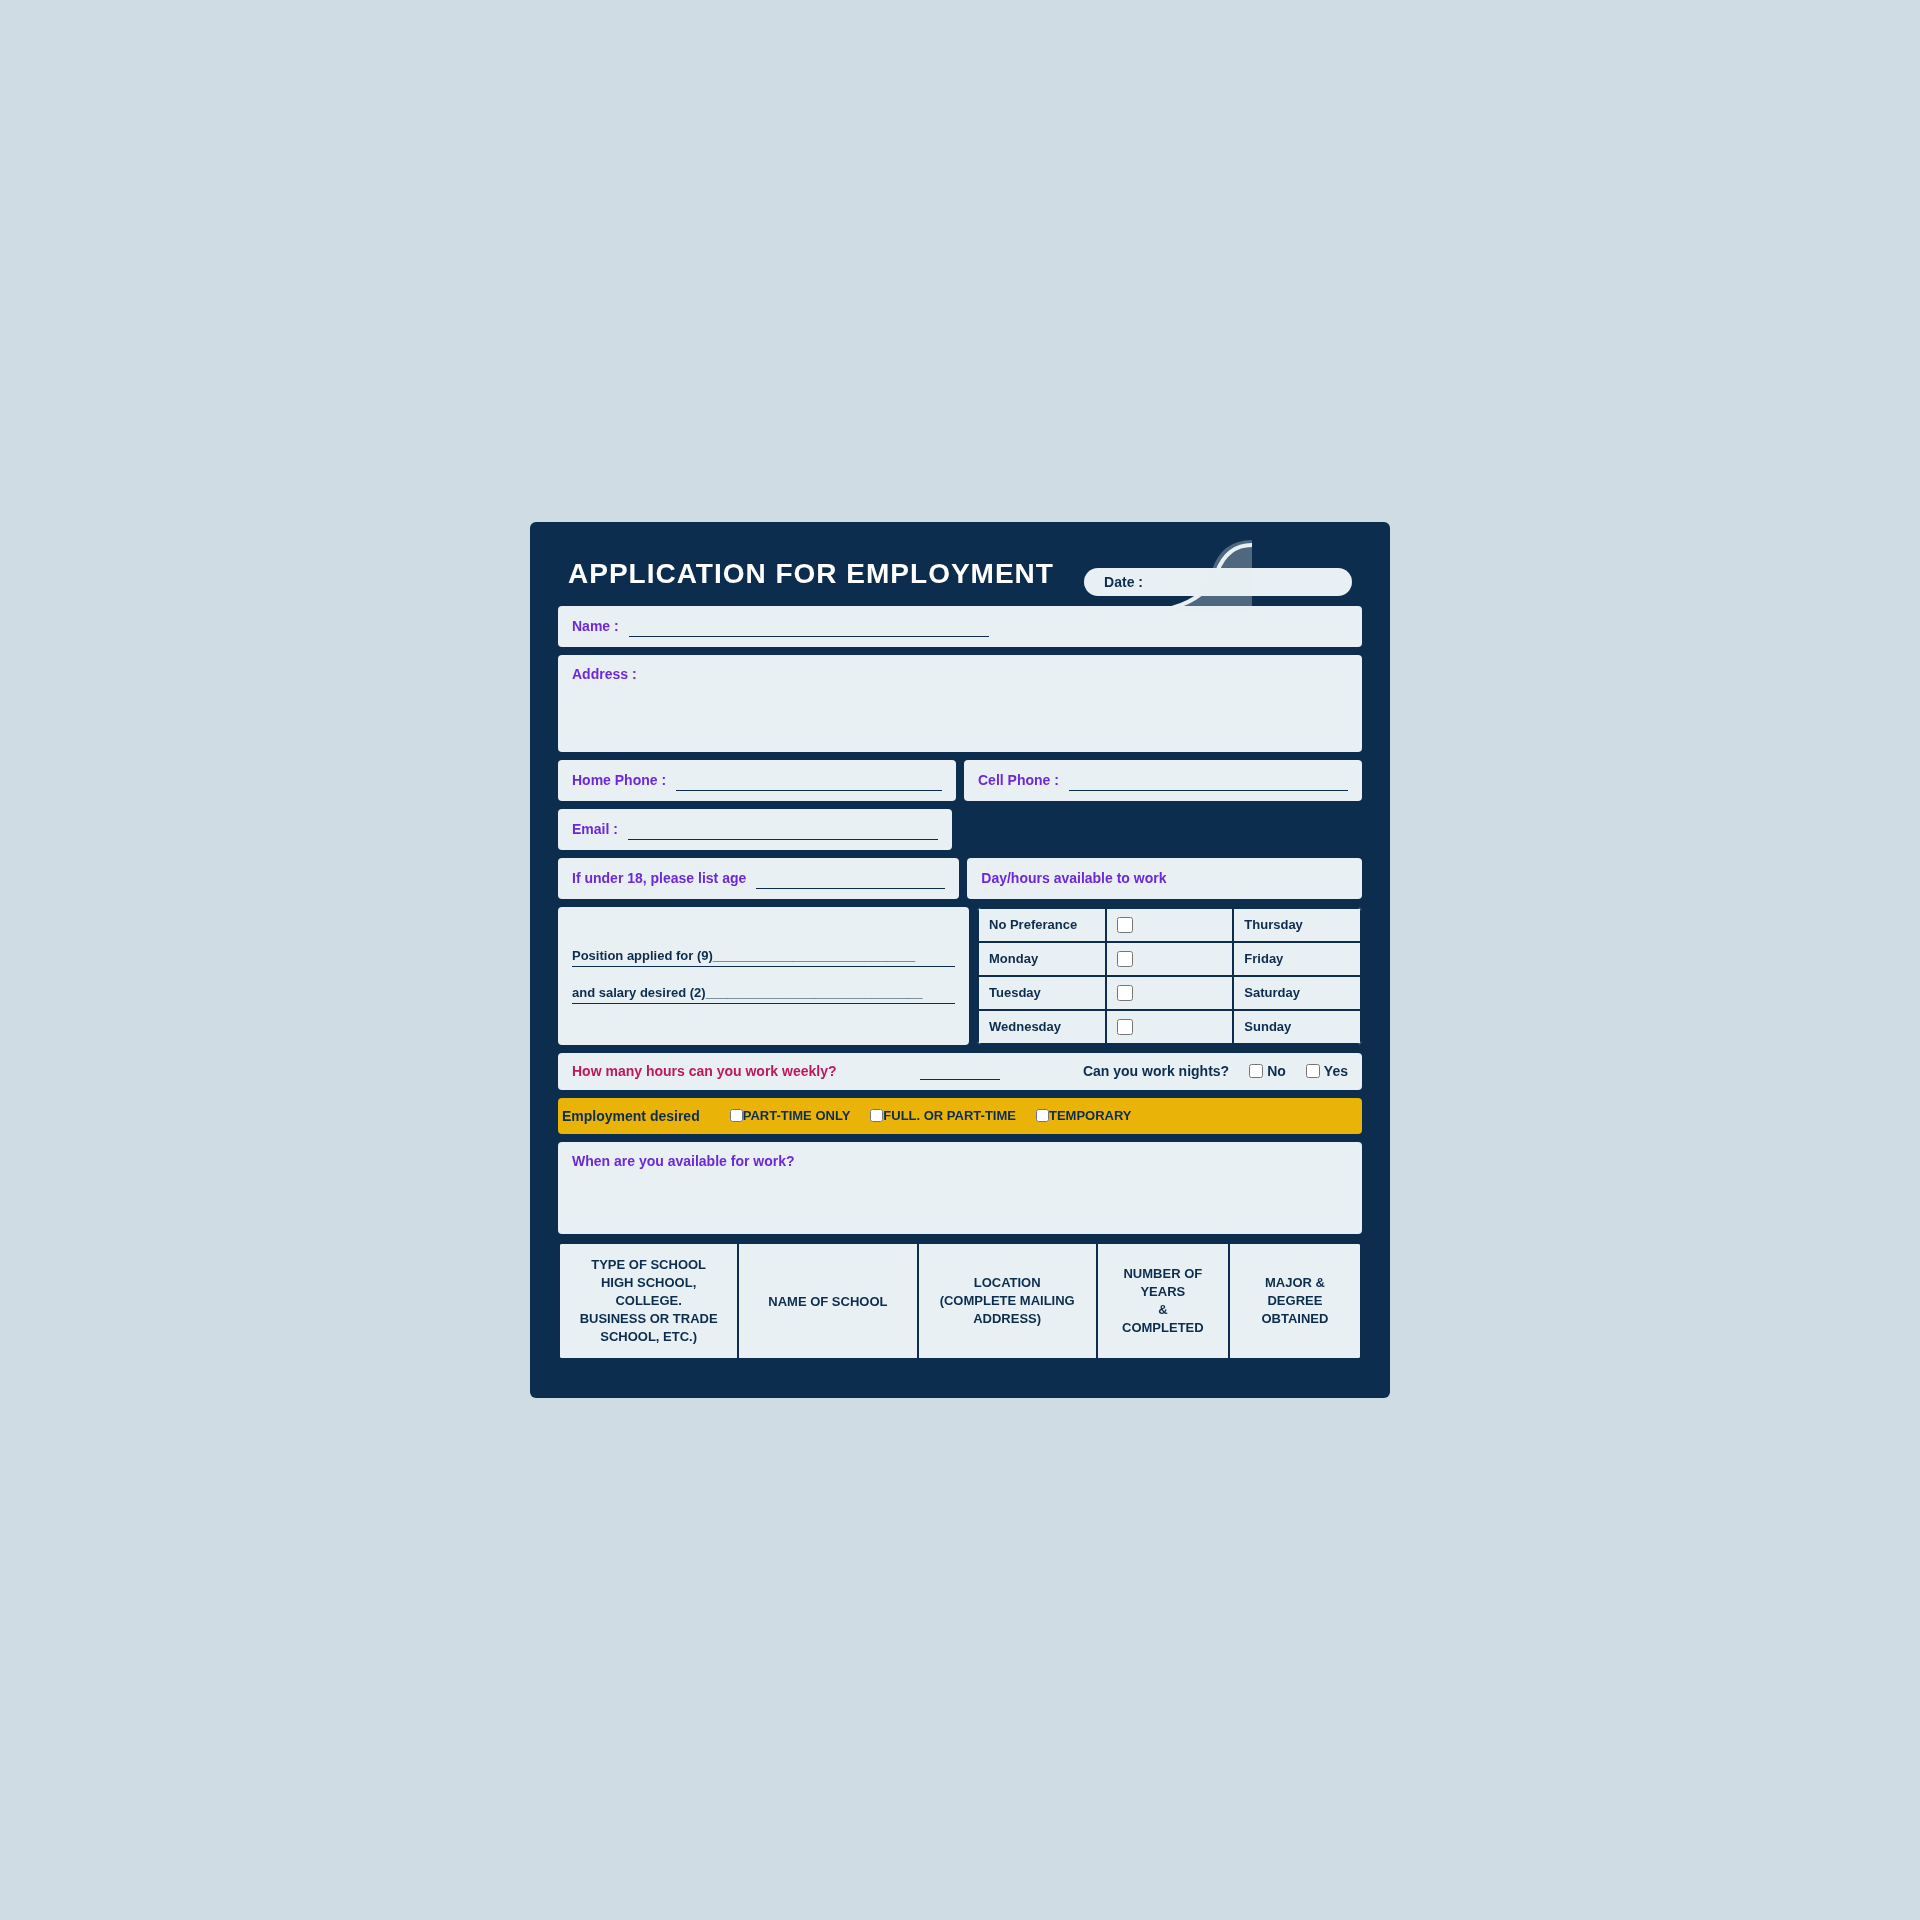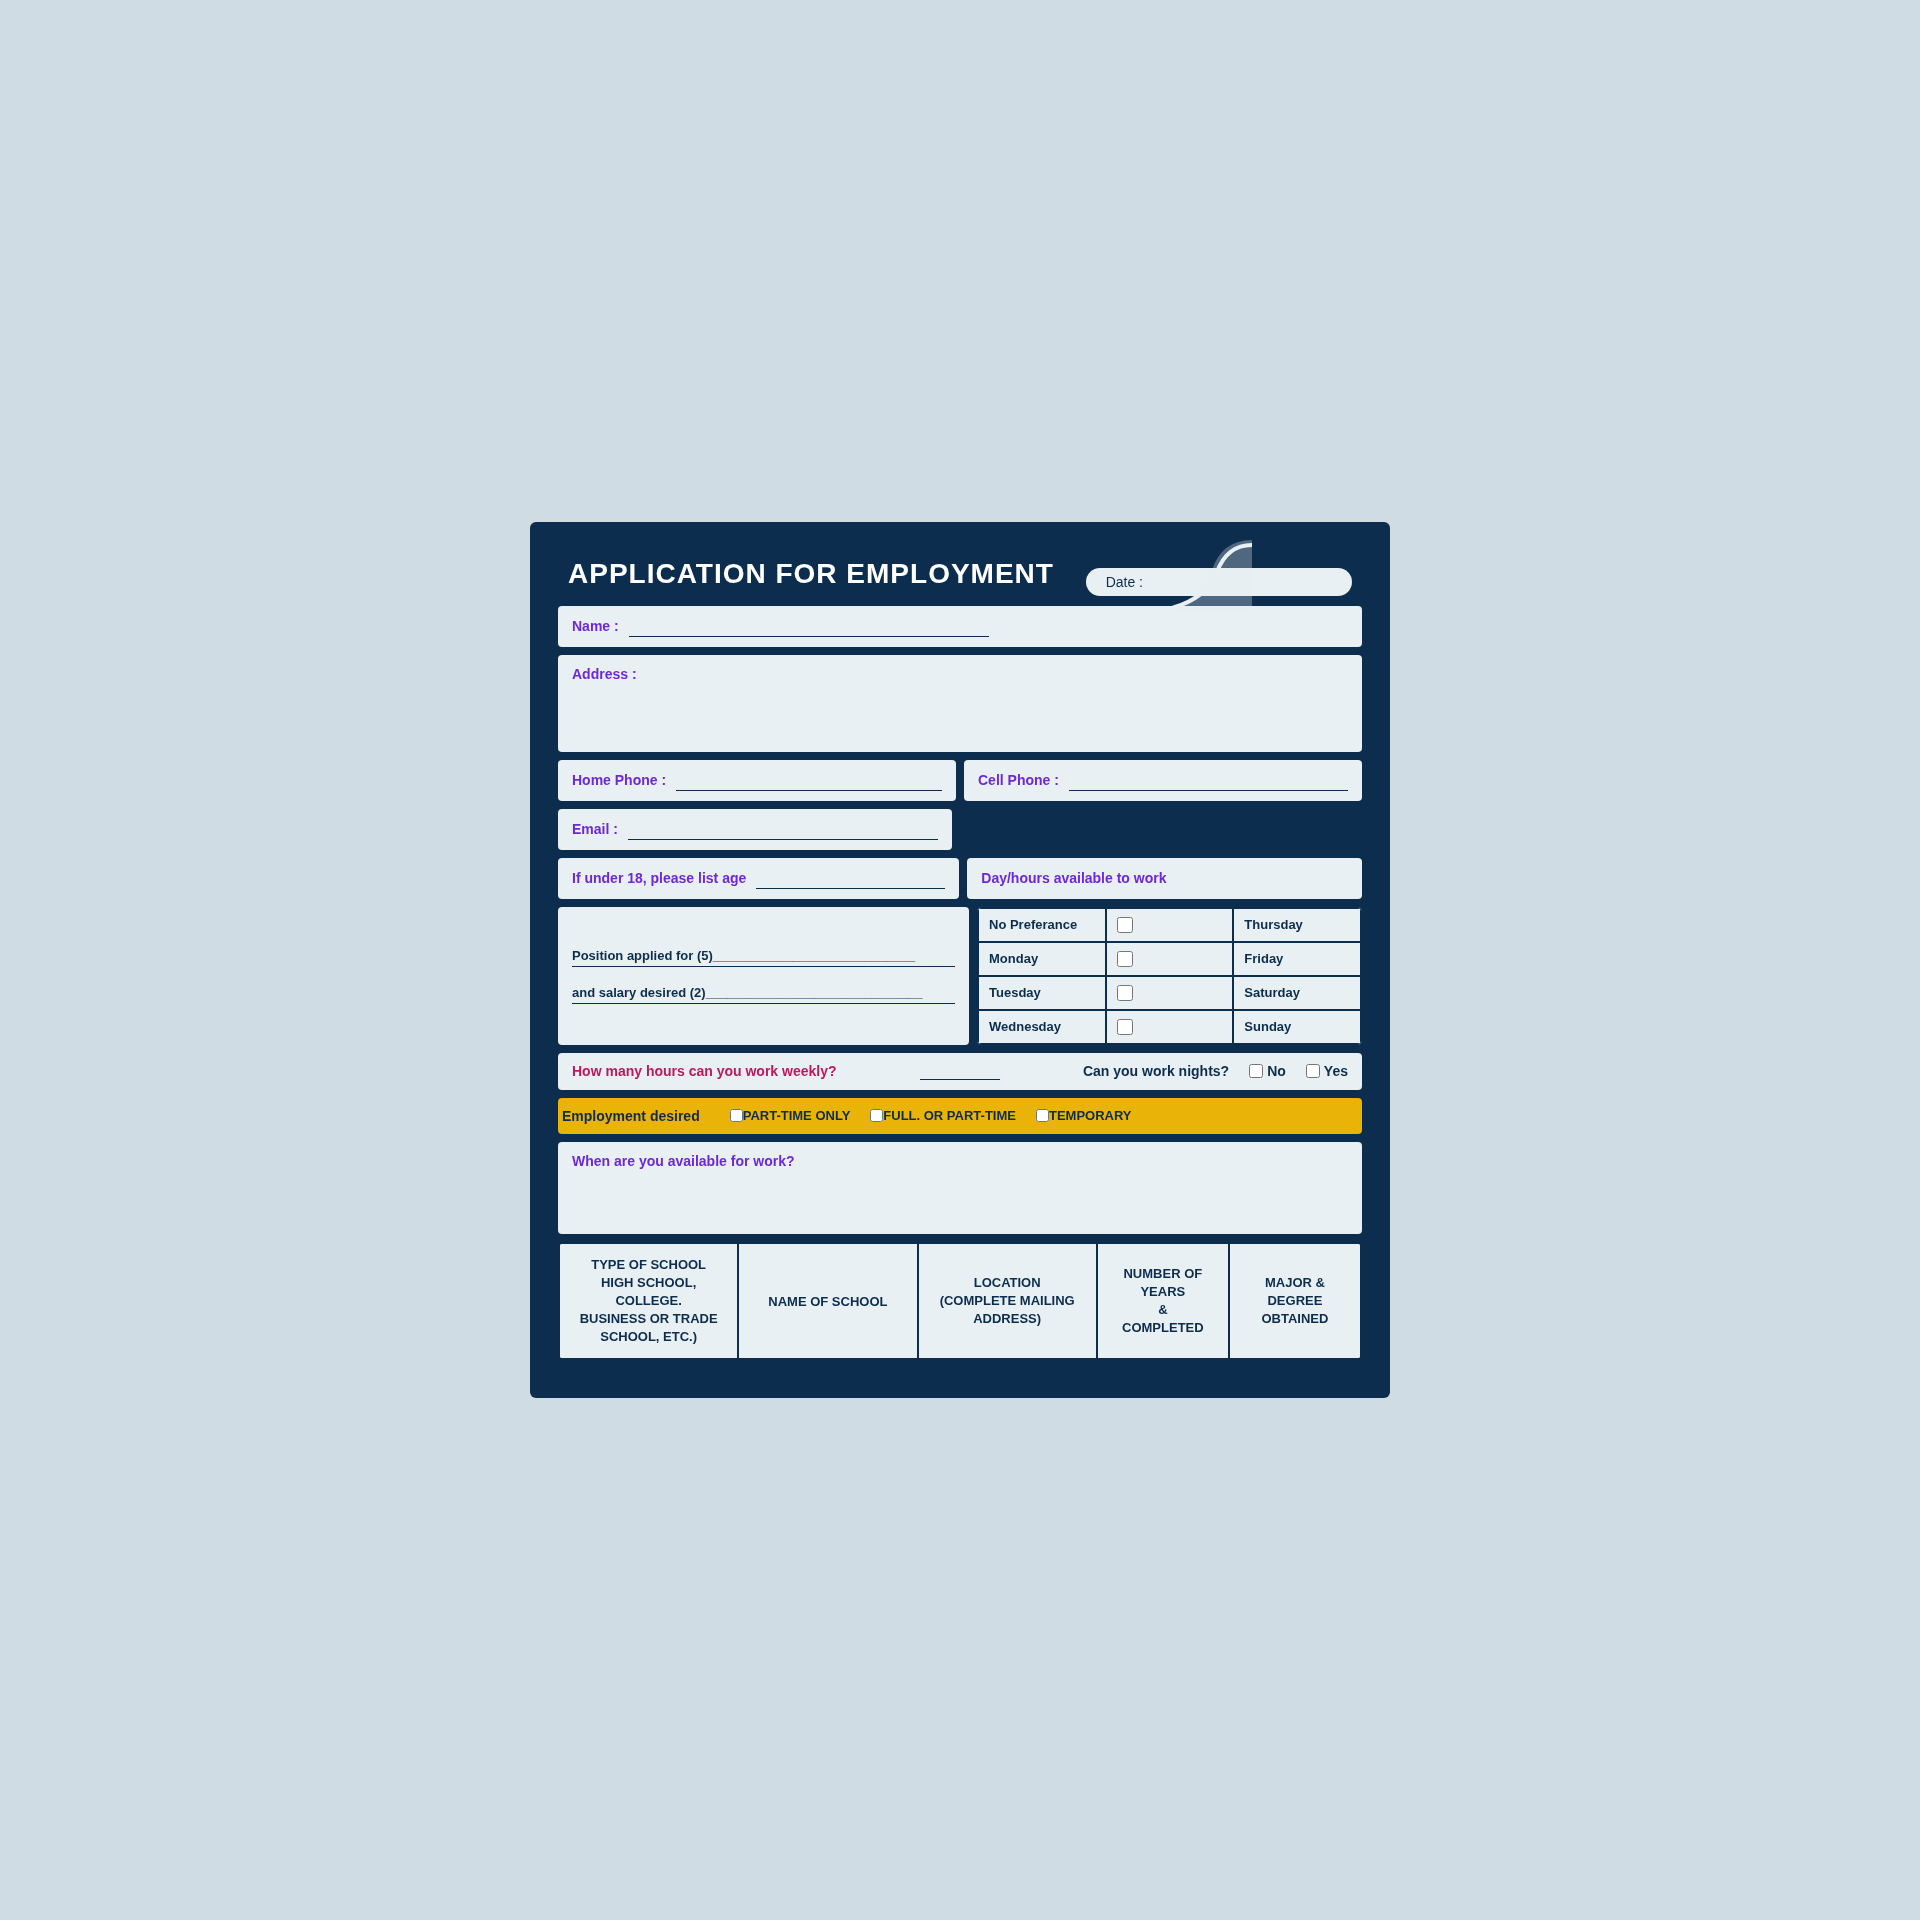--- a/index.html
+++ b/index.html
@@ -44,21 +44,21 @@
       border-radius: 20px;
       padding: 6px 20px;
       display: flex;
       align-items: center;
       gap: 8px;
       min-width: 200px;
       margin-top: 10px;
     }
     .date-label {
       color: #0d2d4e;
-      font-weight: normal;
+      font-weight: bold;
       font-size: 14px;
       white-space: nowrap;
     }
     .date-input {
       background: transparent;
       border: none;
       outline: none;
       flex: 1;
       font-size: 14px;
     }
@@ -321,21 +321,21 @@
         <input class="field-input" type="text" style="">
       </div>
       <div class="form-row">
         <span class="field-label">Day/hours available to work</span>
       </div>
     </div>
 
     <div class="position-schedule-row">
 
       <div class="position-box">
-        <div class="position-line">Position applied for (5)____________________________</div>
+        <div class="position-line">Position applied for (9)____________________________</div>
         <div class="position-line">and salary desired (2)______________________________</div>
       </div>
 
       <div class="schedule-box">
 
         <div class="schedule-cell">No Preferance</div>
         <div class="schedule-cell empty">
             <input type="checkbox" style="width: 16px; height: 16px;">
           </div>
         <div class="schedule-cell">Thursday</div>

